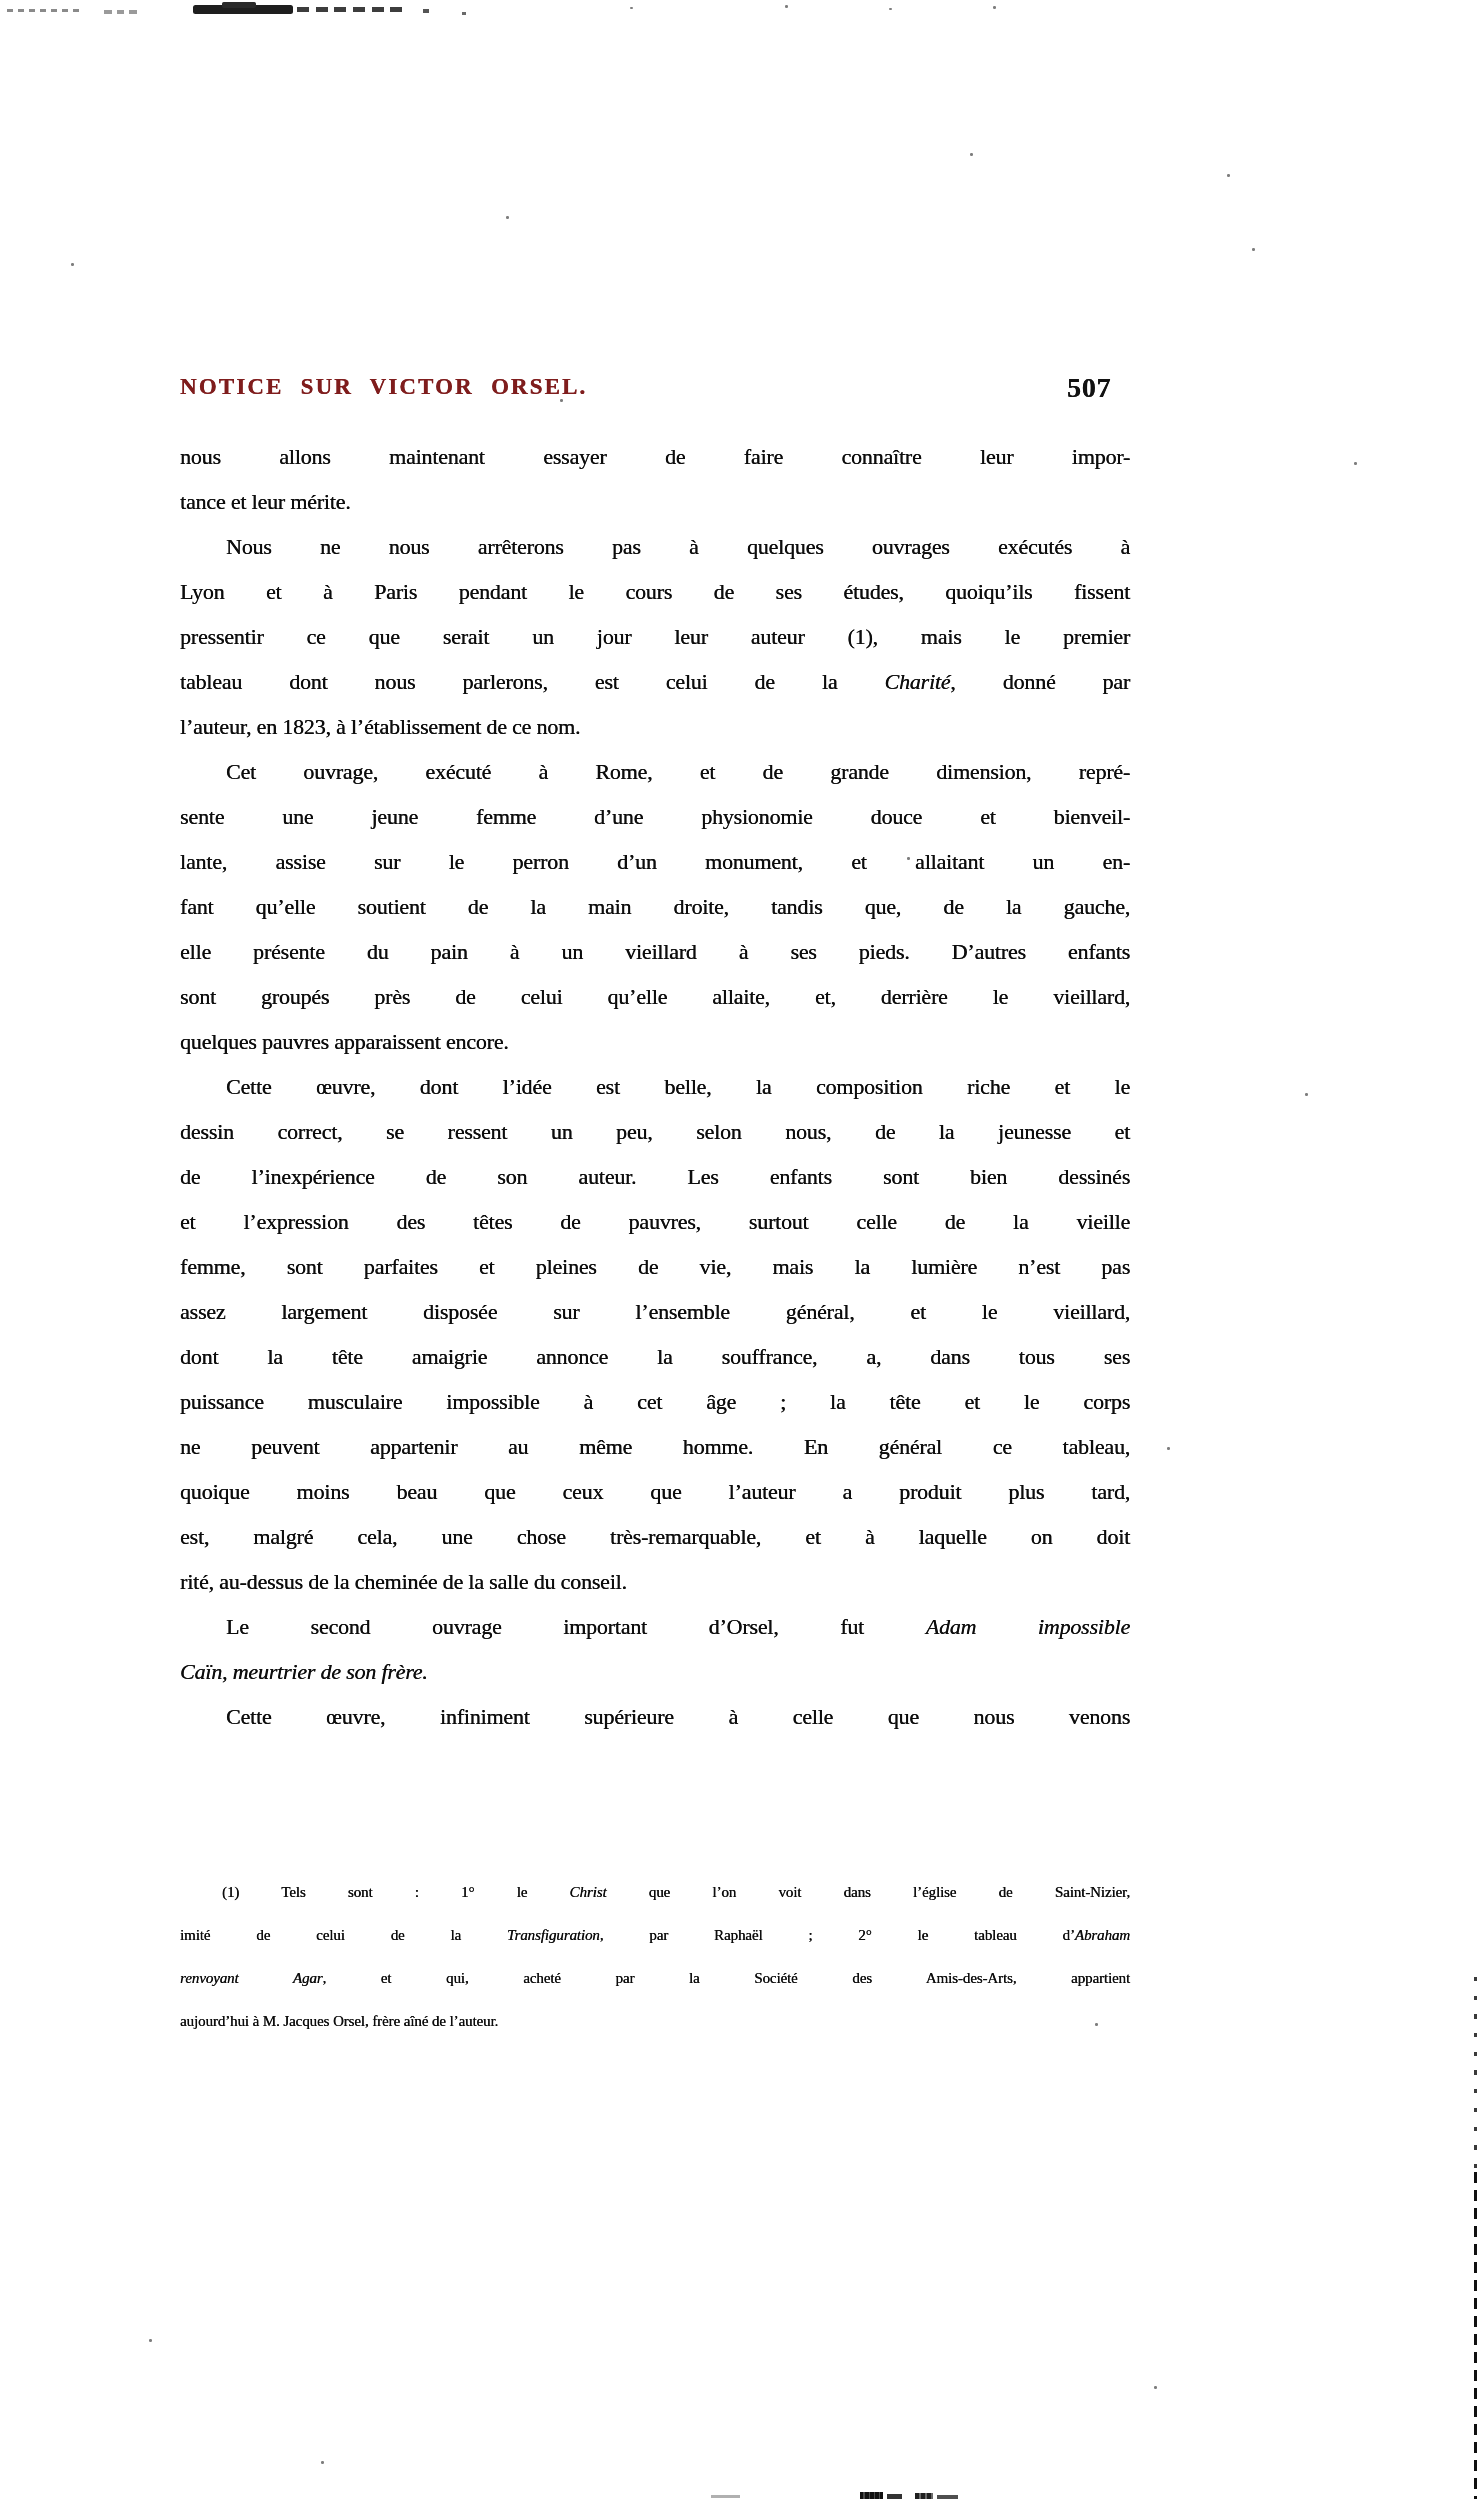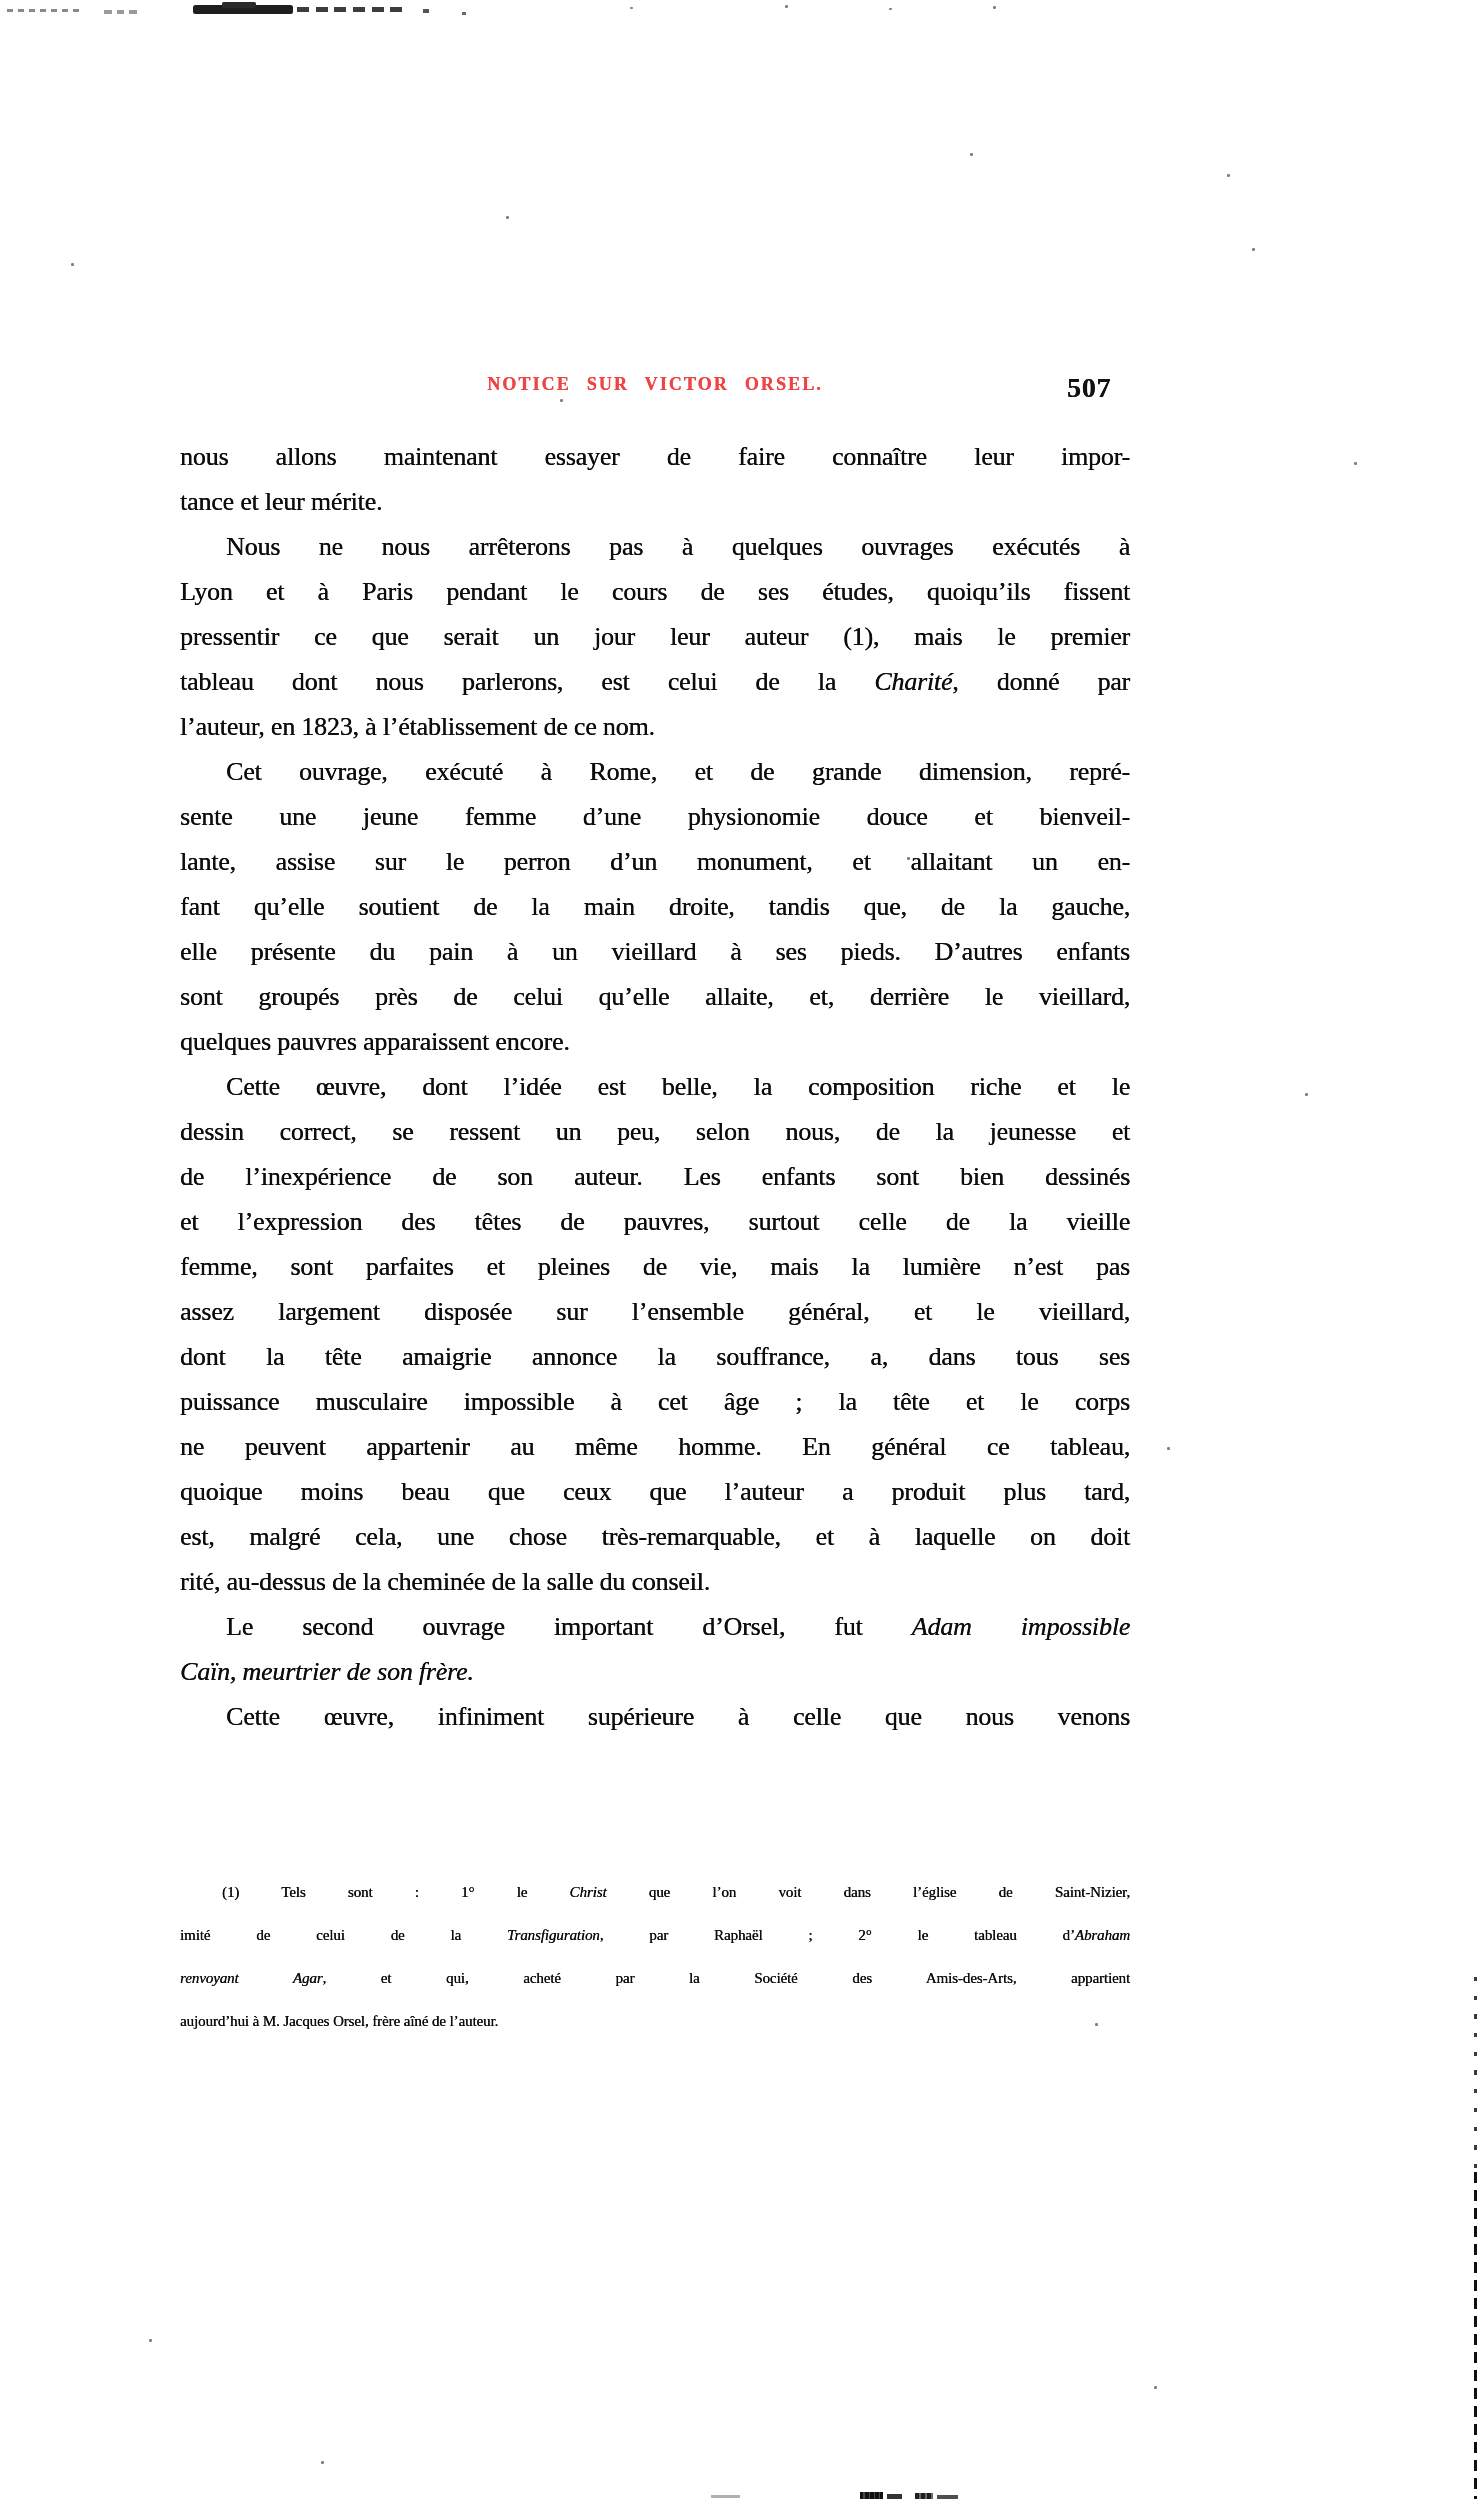--- a/index.html
+++ b/index.html
@@ -12,38 +12,38 @@
     color: #0d0d0d;
   }
   .page { position: absolute; inset: 0; }
 
   
   .running-header {
     position: absolute;
     left: 180px; top: 374px; width: 950px; height: 34px;
   }
   .running-title {
-    display: block; text-align: center;
-    font-size: 18px; font-weight: bold;
+    display: block; 
+    font-size: 23px; font-weight: bold;
     letter-spacing: 2.1px; word-spacing: 9.3px;
-    color: #ef4444;
+    color: #7f1d1d;
     text-shadow: 0.3px 0 0 currentColor;
   }
   .page-number {
     position: absolute; right: 18.7px; top: -2.5px;
     font-size: 28px; font-weight: bold;
     letter-spacing: 0.8px; color: #121212;
     text-shadow: 0.3px 0 0 currentColor;
   }
 
   
   .body-text {
     position: absolute;
     left: 180px; top: 434px; width: 950px;
-    font-size: 26px; line-height: 45px;
+    font-size: 22px; line-height: 45px;
     letter-spacing: -0.2px;
     text-shadow: 0.3px 0 0 currentColor;
   }
   .footnote {
     position: absolute;
     left: 180px; top: 1871px; width: 950px;
     font-size: 15px; line-height: 43px;
     letter-spacing: -0.1px;
     text-shadow: 0.3px 0 0 currentColor;
   }

